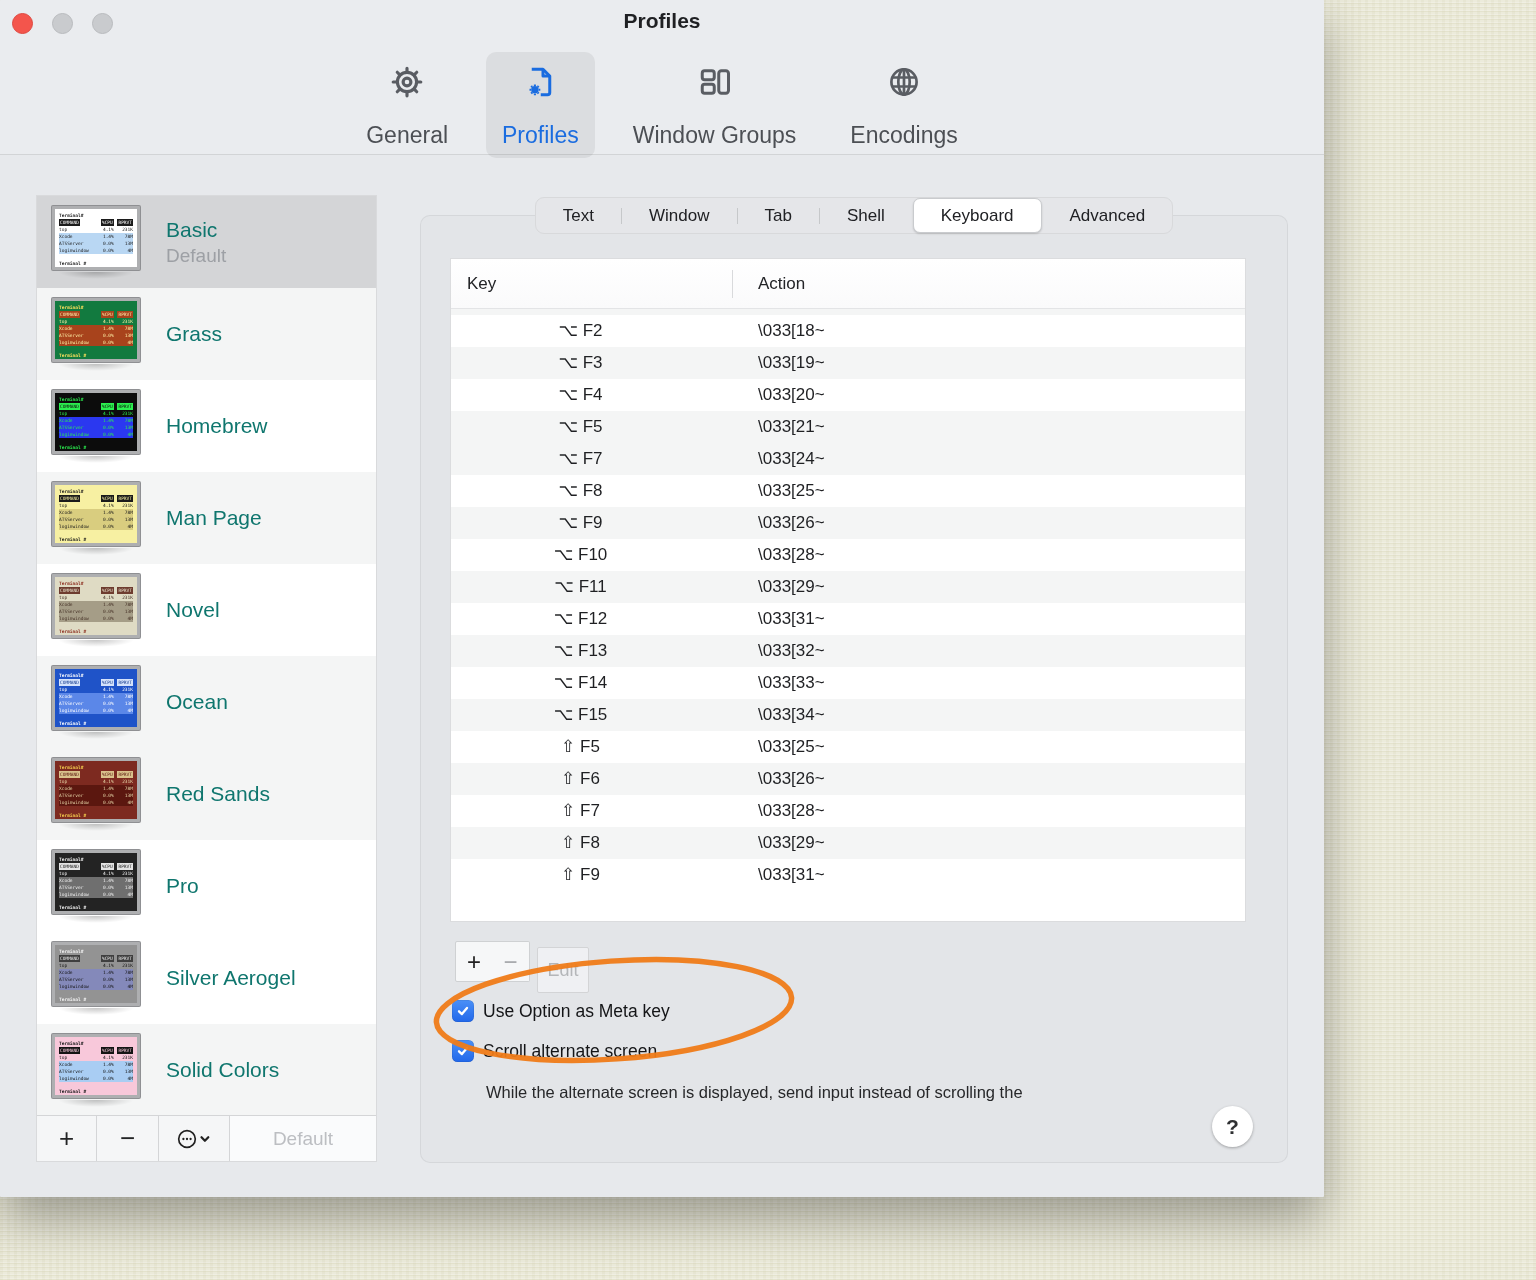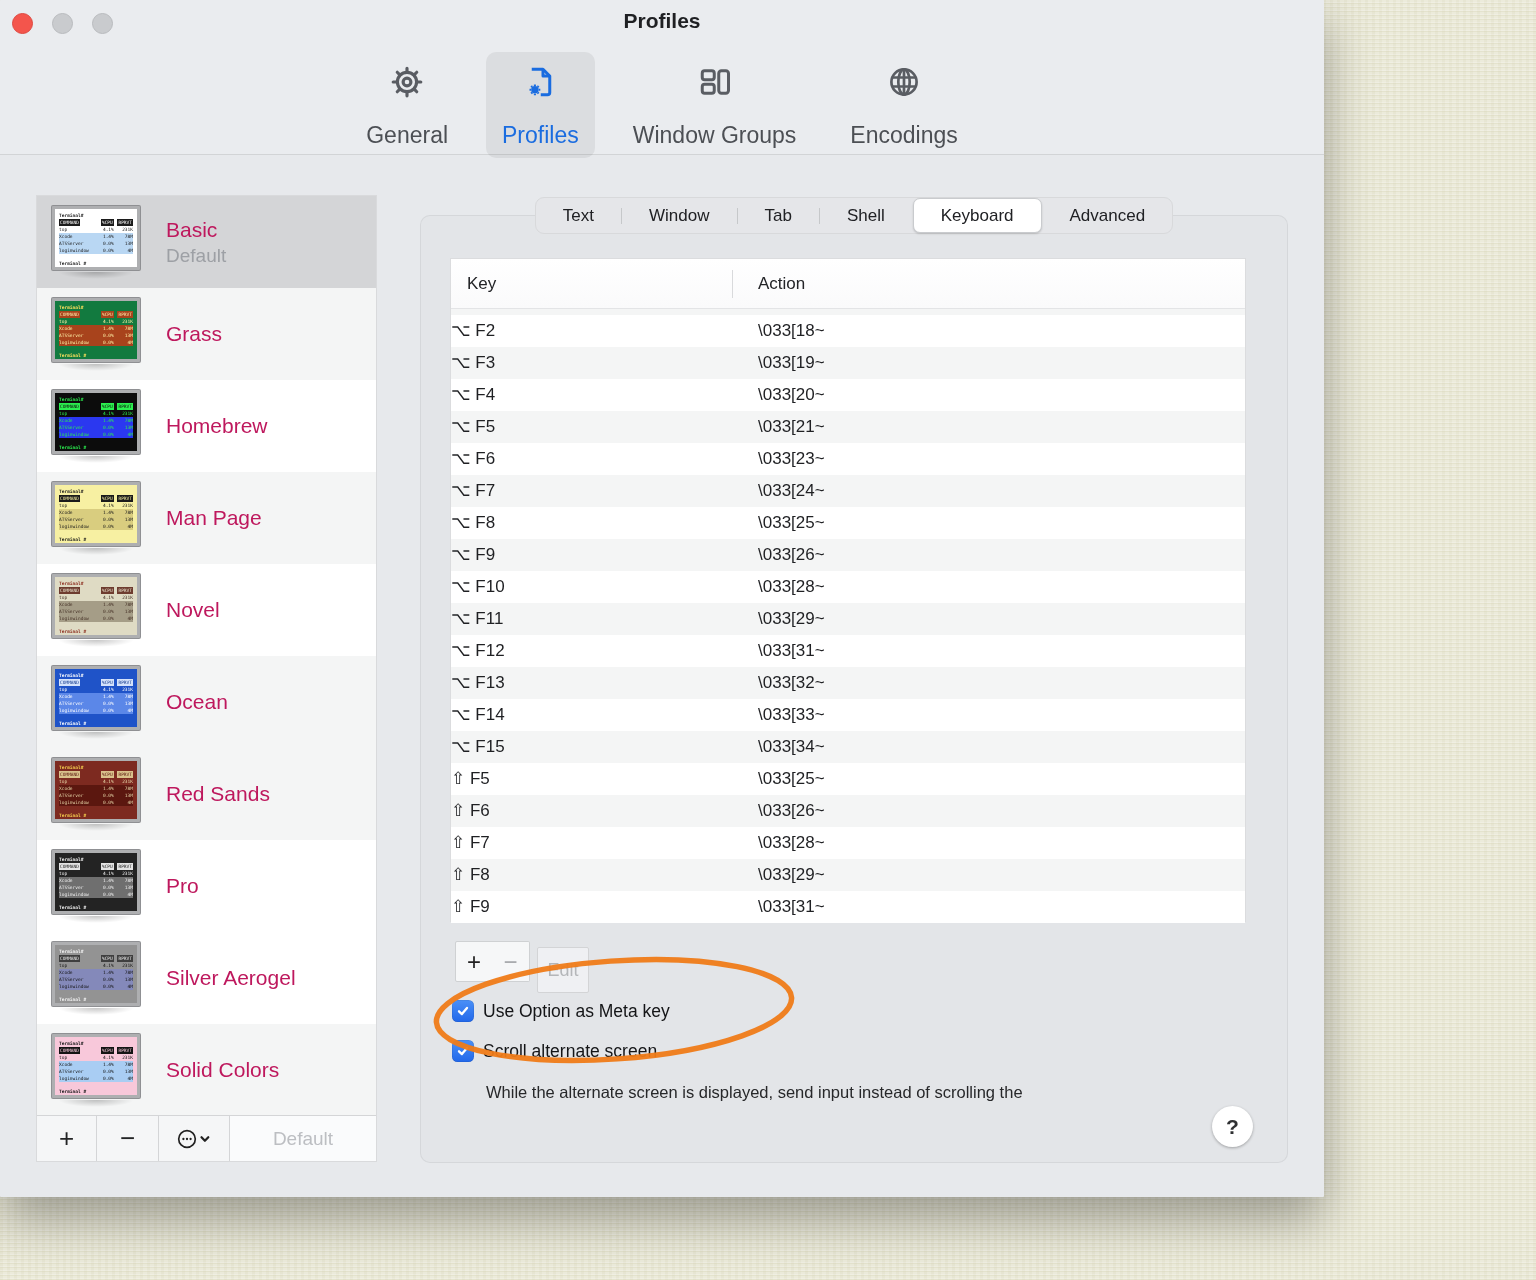--- a/index.html
+++ b/index.html
@@ -49,21 +49,21 @@
   .thumb-shadow { height:7px; width:86%; margin:2px auto 0;
     background:radial-gradient(ellipse at 50% 0, rgba(0,0,0,.22), transparent 70%); }
   .t-title { color:var(--ti); font-weight:bold; }
   .t-chips, .t-row { display:grid; grid-template-columns:1fr 20% 26%; }
   .t-chips .chip { background:var(--cb); color:var(--cf); justify-self:start; padding:0 1px; }
   .t-chips .chip + .chip { justify-self:end; }
   .t-row span:nth-child(2), .t-row span:nth-child(3) { text-align:right; }
   .t-row.hl { background:var(--hl); }
   .t-foot { margin-top:6px; color:var(--ti); font-weight:bold; }
   .p-labels { margin-left:26px; }
-  .p-name { font-size:21px; color:#be185d; }
+  .p-name { font-size:21px; color:#0f766e; }
   .p-sub { font-size:19px; color:#9da0a5; margin-top:3px; }
   .side-footer { position:absolute; left:0; bottom:0; width:100%; height:46px;
     border-top:1px solid #d4d5d7; display:grid; grid-template-columns:60px 62px 71px 1fr; }
   .sf-cell { background:#f5f6f7; border-right:1px solid #d4d5d7; display:flex;
     align-items:center; justify-content:center; font-size:26px; font-weight:300; color:#232425; }
   .sf-cell:last-child { border-right:none; background:#fafbfc; font-size:19px;
     font-weight:400; color:#bcbec2; }
   
   .groupbox { position:absolute; left:420px; top:215px; width:868px; height:948px;
     background:#e3e5e8; border:1px solid rgba(0,0,0,.06); border-radius:10px; }
@@ -82,21 +82,21 @@
     background:#fff; border:1px solid #dbdcde; }
   .thead { position:relative; height:50px; line-height:50px; font-size:17px; color:#232427;
     border-bottom:1px solid #e3e4e6; background:linear-gradient(#ffffff,#fafafb); }
   .th-key { position:absolute; left:16px; }
   .th-action { position:absolute; left:307px; }
   .th-div { position:absolute; left:281px; top:11px; width:1px; height:28px; background:#d9dadc; }
   .sliver { height:6px; background:#f4f5f5; }
   .trow { display:grid; grid-template-columns:281px 1fr; height:32px; line-height:32px;
     font-size:17px; color:#1f2023; background:#fff; }
   .trow.alt { background:#f4f5f5; }
-  .tkey { text-align:left; padding-right:22px; }
+  .tkey { text-align:center; padding-right:22px; }
   .tact { padding-left:26px; }
   
   .btn-plus, .btn-minus { position:absolute; width:38px; height:41px; top:941px;
     background:#f6f7f8; border:1px solid #cfd1d3; font-size:24px; font-weight:300;
     display:flex; align-items:center; justify-content:center; }
   .btn-plus { left:455px; color:#222; border-radius:2px 0 0 2px; }
   .btn-minus { left:492px; color:#a6a8ab; border-left:none; border-radius:0 2px 2px 0; }
   .btn-edit { position:absolute; left:537px; top:947px; width:52px; height:46px;
     background:rgba(250,250,251,.55); border:1px solid #d3d4d6; border-radius:2px;
     font-size:18px; color:#b4b6b9; display:flex; align-items:center; justify-content:center; }
@@ -596,24 +596,20 @@
           <div class="tact">\033[19~</div>
         </div>
         <div class="trow">
           <div class="tkey">⌥ F4</div>
           <div class="tact">\033[20~</div>
         </div>
         <div class="trow alt">
           <div class="tkey">⌥ F5</div>
           <div class="tact">\033[21~</div>
         </div>
-        <div class="trow">
-          <div class="tkey">⌥ F6</div>
-          <div class="tact">\033[23~</div>
-        </div>
         <div class="trow alt">
           <div class="tkey">⌥ F7</div>
           <div class="tact">\033[24~</div>
         </div>
         <div class="trow">
           <div class="tkey">⌥ F8</div>
           <div class="tact">\033[25~</div>
         </div>
         <div class="trow alt">
           <div class="tkey">⌥ F9</div>

